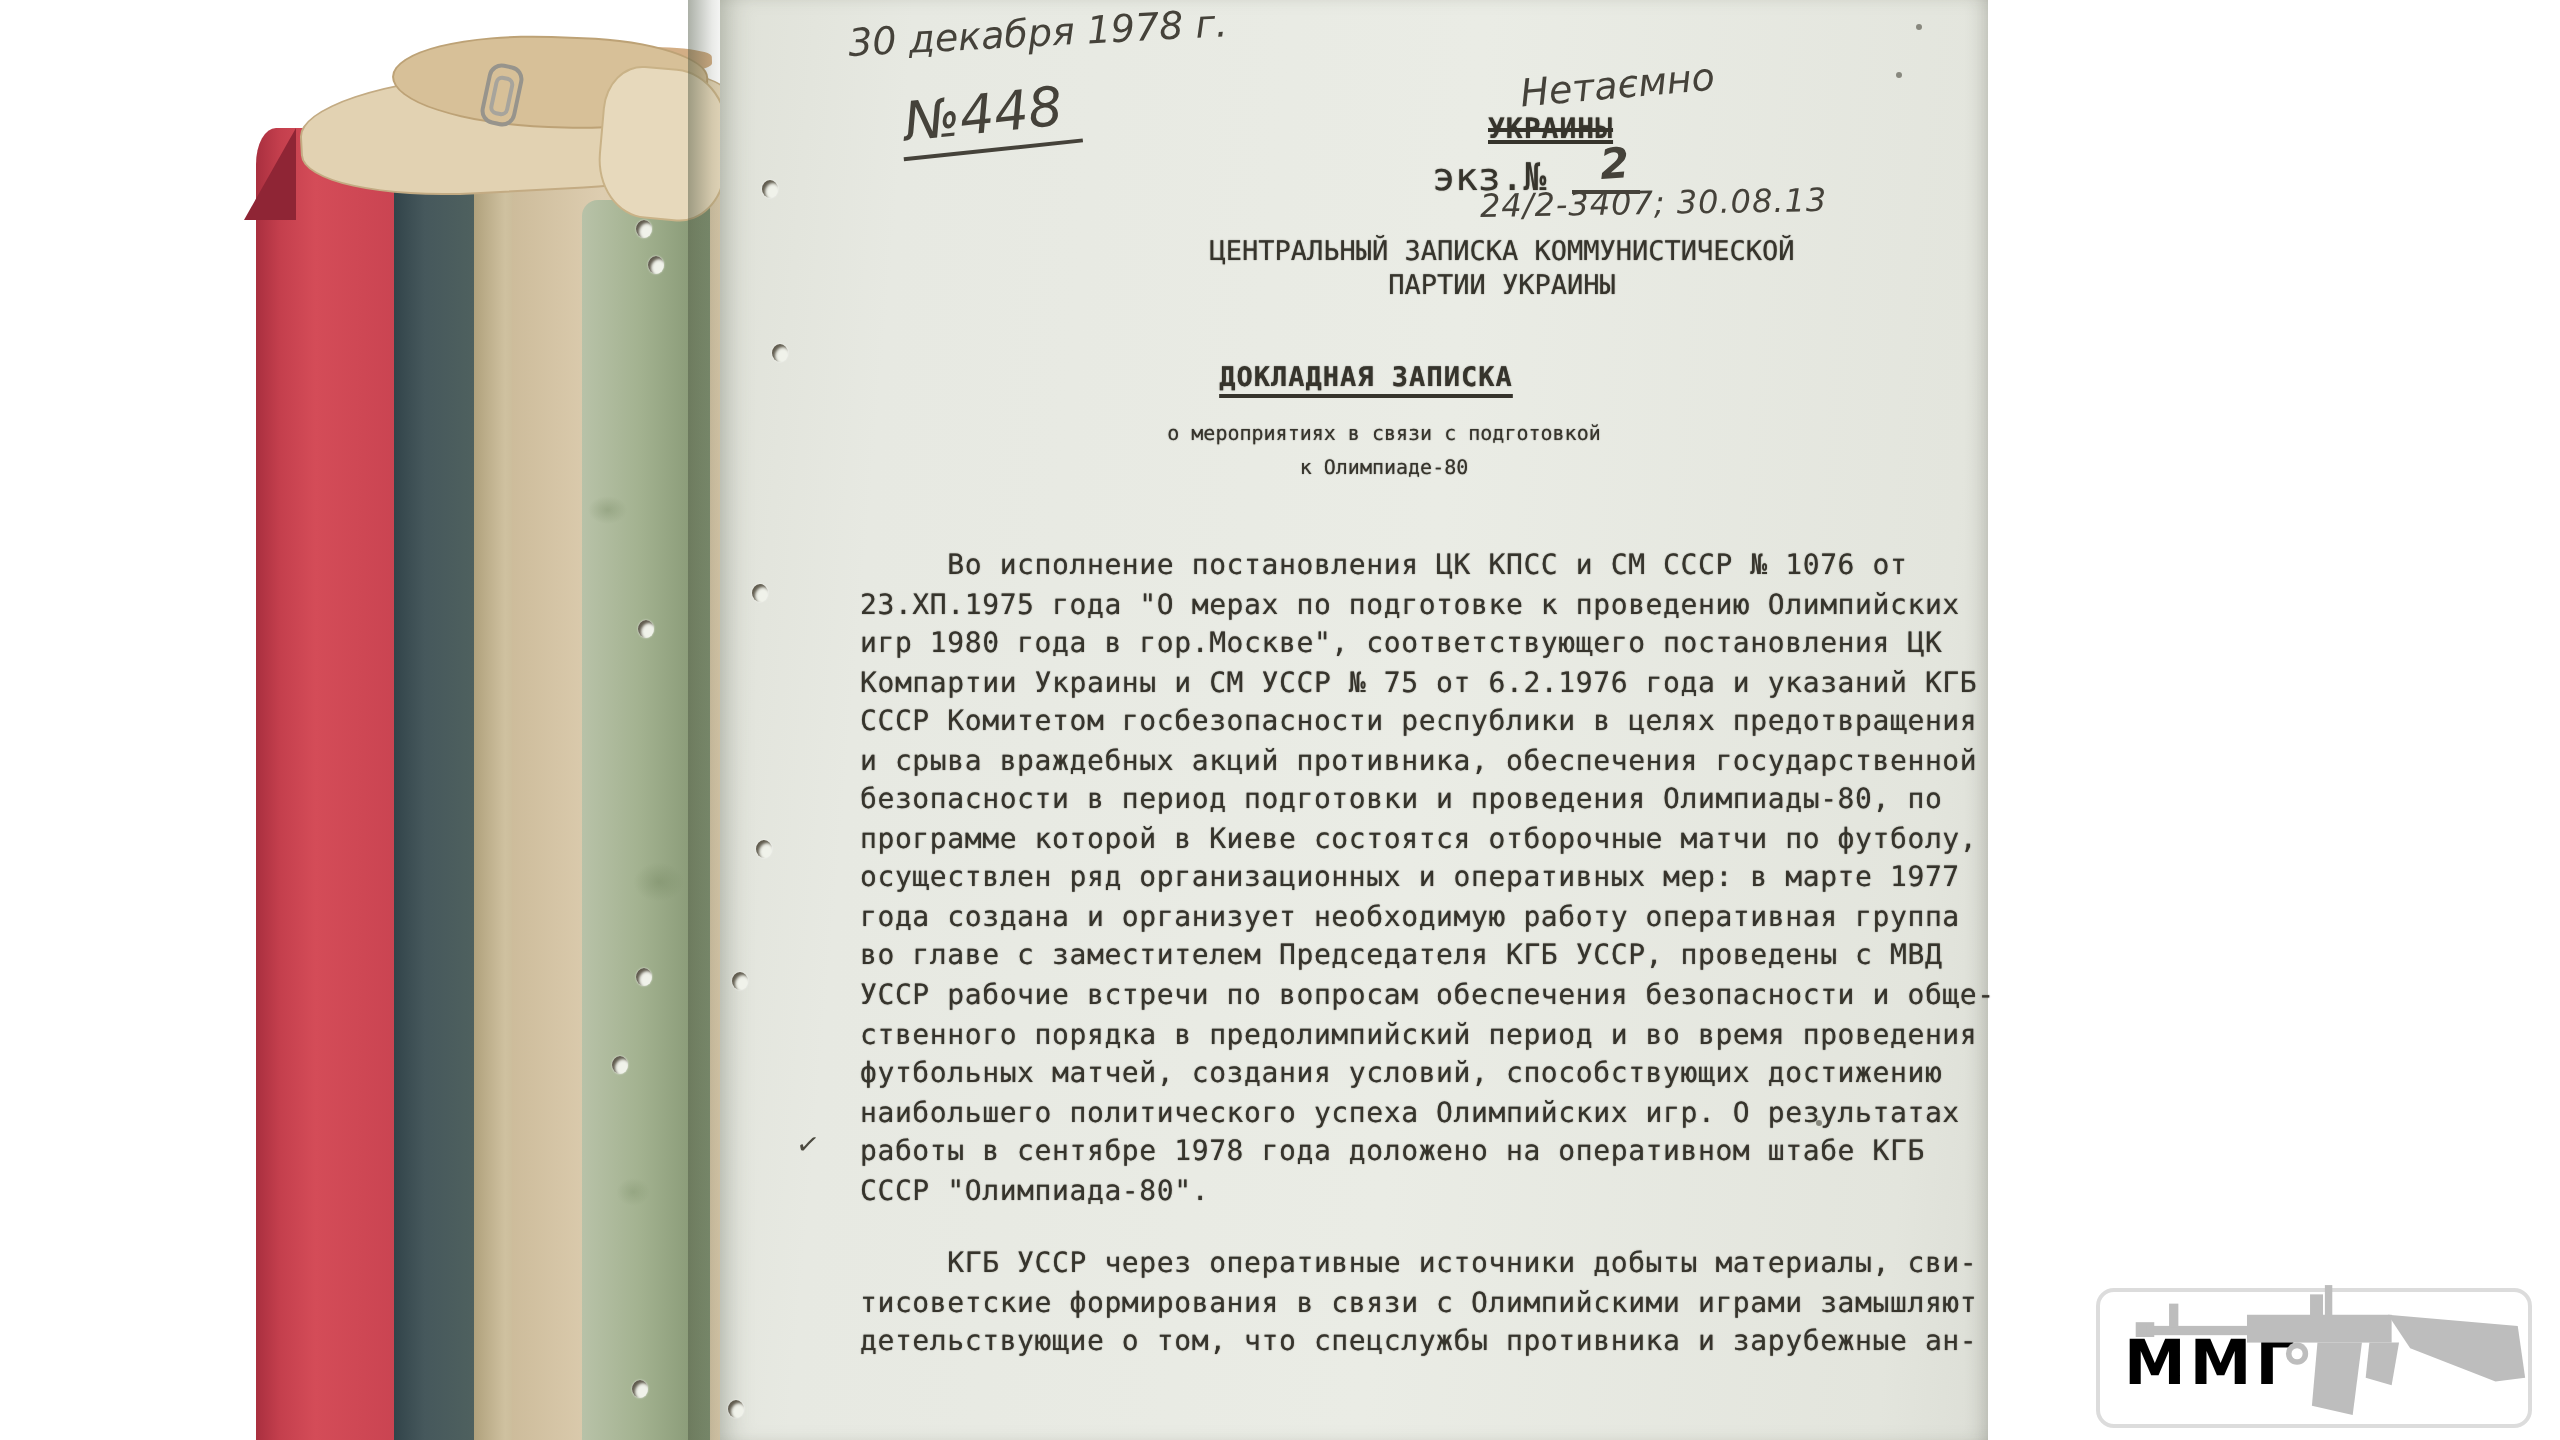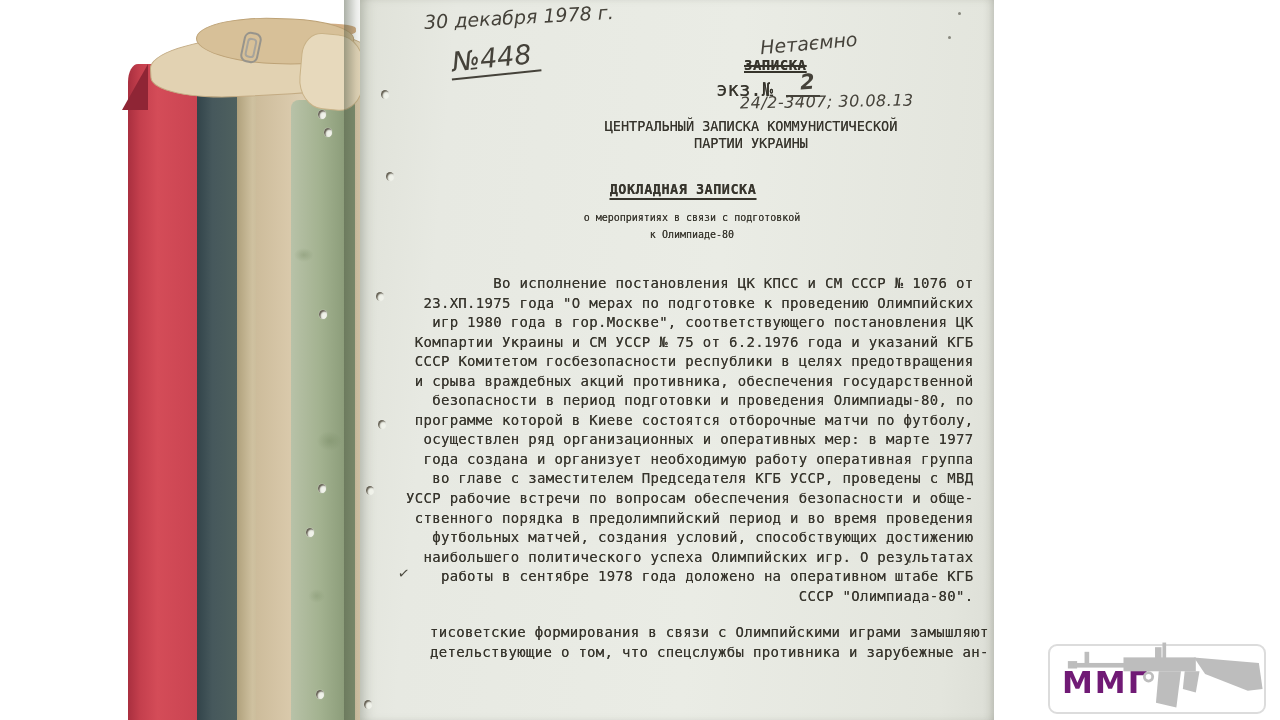--- a/index.html
+++ b/index.html
@@ -57,39 +57,39 @@
   
   .typed{font-family:"DejaVu Sans Mono","Liberation Mono",monospace;color:#36342c;
     text-shadow:0 0 .6px rgba(45,42,34,.75);}
   .hand{font-family:"DejaVu Sans","Liberation Sans",sans-serif;font-style:italic;
     color:#45423a;}
   .org{left:600px;top:118px;width:302px;text-align:center;font-size:13.5px;line-height:17px;}
   .doc-title{left:556px;top:181px;width:254px;text-align:center;font-size:13.5px;
     text-decoration:underline;text-underline-offset:4px;text-decoration-thickness:1.5px;letter-spacing:.5px;font-weight:bold;}
   .subtitle{left:534px;top:210px;width:316px;text-align:center;font-size:10px;line-height:16.8px;}
   .body-par{font-size:14px;line-height:19.55px;letter-spacing:.3px;white-space:pre;}
-  .par1{left:406px;top:274px;text-align:right;}
+  .par1{left:430px;top:274px;}
   .par2{left:430px;top:623px;}
 
   .date-hand{left:424px;top:6px;font-size:19px;transform:rotate(-3deg);}
   .num-hand{left:450px;top:42px;font-size:27px;transform:rotate(-6deg);
     border-bottom:2px solid #45423a;padding:0 8px 1px 2px;}
   .netaiemno{left:760px;top:32px;font-size:19px;transform:rotate(-5deg);}
   .sekretno{left:744px;top:57px;font-size:14px;font-weight:bold;letter-spacing:.5px;
     text-decoration:underline line-through;text-decoration-thickness:1.5px;}
   .ekz{left:716px;top:78px;font-size:19px;}
   .ekz-num{left:800px;top:70px;font-size:21px;font-weight:bold;transform:rotate(-4deg);}
   .ekz-underline{left:786px;top:95px;width:34px;height:0;border-bottom:2px solid #45423a;}
   .archive{left:740px;top:92px;font-size:16px;transform:rotate(-1deg);letter-spacing:.5px;}
   .tick{left:398px;top:565px;font-size:14px;color:#4c4a40;transform:rotate(8deg);}
 
   
   .wm-badge{left:1048px;top:644px;width:214px;height:66px;background:#ffffff;
     border:2px solid #dcdcdc;border-radius:9px;}
-  .wm-text{left:1062px;top:664px;font-size:31px;font-weight:bold;color:#701a75;
+  .wm-text{left:1062px;top:664px;font-size:31px;font-weight:bold;color:#000000;
     letter-spacing:2px;font-family:"DejaVu Sans",sans-serif;}
   .wm-rifle{left:1066px;top:632px;width:204px;height:86px;}
 </style>
 </head>
 <body>
 
 <div class="abs folder-red"></div>
 <div class="abs folder-teal"></div>
 <div class="abs folder-tan-strip"></div>
 <div class="abs folder-beige"></div>
@@ -116,39 +116,39 @@
 <div class="abs hole" style="left:378px;top:420px;"></div>
 <div class="abs hole" style="left:366px;top:486px;"></div>
 <div class="abs hole" style="left:364px;top:700px;"></div>
 <div class="abs speck" style="left:948px;top:36px;"></div>
 <div class="abs speck" style="left:958px;top:12px;"></div>
 <div class="abs speck" style="left:908px;top:560px;"></div>
 
 <div class="abs hand date-hand">30 декабря 1978 г.</div>
 <div class="abs hand num-hand">№448</div>
 <div class="abs hand netaiemno">Нетаємно</div>
-<div class="abs typed sekretno">ЗАПИСКА</div>
+<div class="abs typed sekretno">УКРАИНЫ</div>
 <div class="abs typed ekz">экз.№</div>
 <div class="abs hand ekz-num">2</div>
 <div class="abs ekz-underline"></div>
 <div class="abs hand archive">24/2-3407; 30.08.13</div>
 <div class="abs hand tick">✓</div>
 
 <div class="abs typed org">
   <div>ЦЕНТРАЛЬНЫЙ ЗАПИСКА КОММУНИСТИЧЕСКОЙ</div>
   <div>ПАРТИИ УКРАИНЫ</div>
 </div>
 <div class="abs typed doc-title">ДОКЛАДНАЯ ЗАПИСКА</div>
 <div class="abs typed subtitle">
   <div>о мероприятиях в связи с подготовкой</div>
   <div>к Олимпиаде-80</div>
 </div>
 
 <div class="abs typed body-par par1"><div>     Во исполнение постановления ЦК КПСС и СМ СССР № 1076 от</div><div>23.ХП.1975 года "О мерах по подготовке к проведению Олимпийских</div><div>игр 1980 года в гор.Москве", соответствующего постановления ЦК</div><div>Компартии Украины и СМ УССР № 75 от 6.2.1976 года и указаний КГБ</div><div>СССР Комитетом госбезопасности республики в целях предотвращения</div><div>и срыва враждебных акций противника, обеспечения государственной</div><div>безопасности в период подготовки и проведения Олимпиады-80, по</div><div>программе которой в Киеве состоятся отборочные матчи по футболу,</div><div>осуществлен ряд организационных и оперативных мер: в марте 1977</div><div>года создана и организует необходимую работу оперативная группа</div><div>во главе с заместителем Председателя КГБ УССР, проведены с МВД</div><div>УССР рабочие встречи по вопросам обеспечения безопасности и обще-</div><div>ственного порядка в предолимпийский период и во время проведения</div><div>футбольных матчей, создания условий, способствующих достижению</div><div>наибольшего политического успеха Олимпийских игр. О результатах</div><div>работы в сентябре 1978 года доложено на оперативном штабе КГБ</div><div>СССР "Олимпиада-80".</div></div>
-<div class="abs typed body-par par2"><div>тисоветские формирования в связи с Олимпийскими играми замышляют</div><div>детельствующие о том, что спецслужбы противника и зарубежные ан-</div></div>
+<div class="abs typed body-par par2"><div>     КГБ УССР через оперативные источники добыты материалы, сви-</div><div>тисоветские формирования в связи с Олимпийскими играми замышляют</div><div>детельствующие о том, что спецслужбы противника и зарубежные ан-</div></div>
 
 <div class="abs wm-badge"></div>
 <div class="abs wm-text">ММГ</div>
 <svg class="abs wm-rifle" viewBox="0 0 220 90">
   <g fill="#bdbdbd">
     <rect x="2" y="30" width="10" height="8"></rect>
     <rect x="8" y="32" width="58" height="5"></rect>
     <rect x="20" y="20" width="5" height="13"></rect>
     <rect x="62" y="26" width="78" height="15"></rect>
     <rect x="96" y="15" width="7" height="12"></rect>

